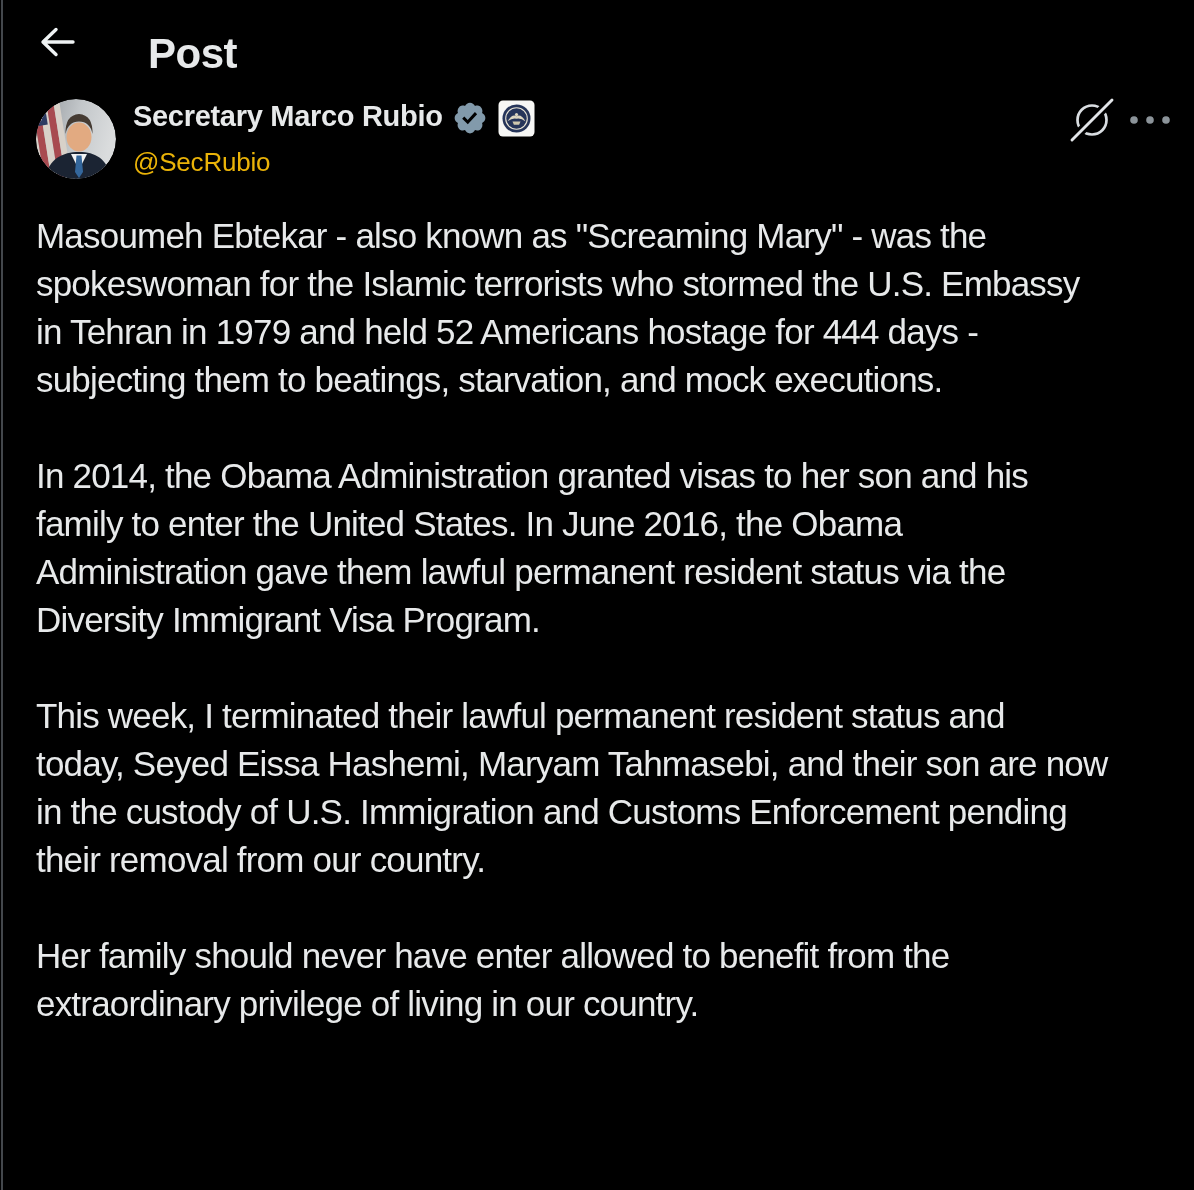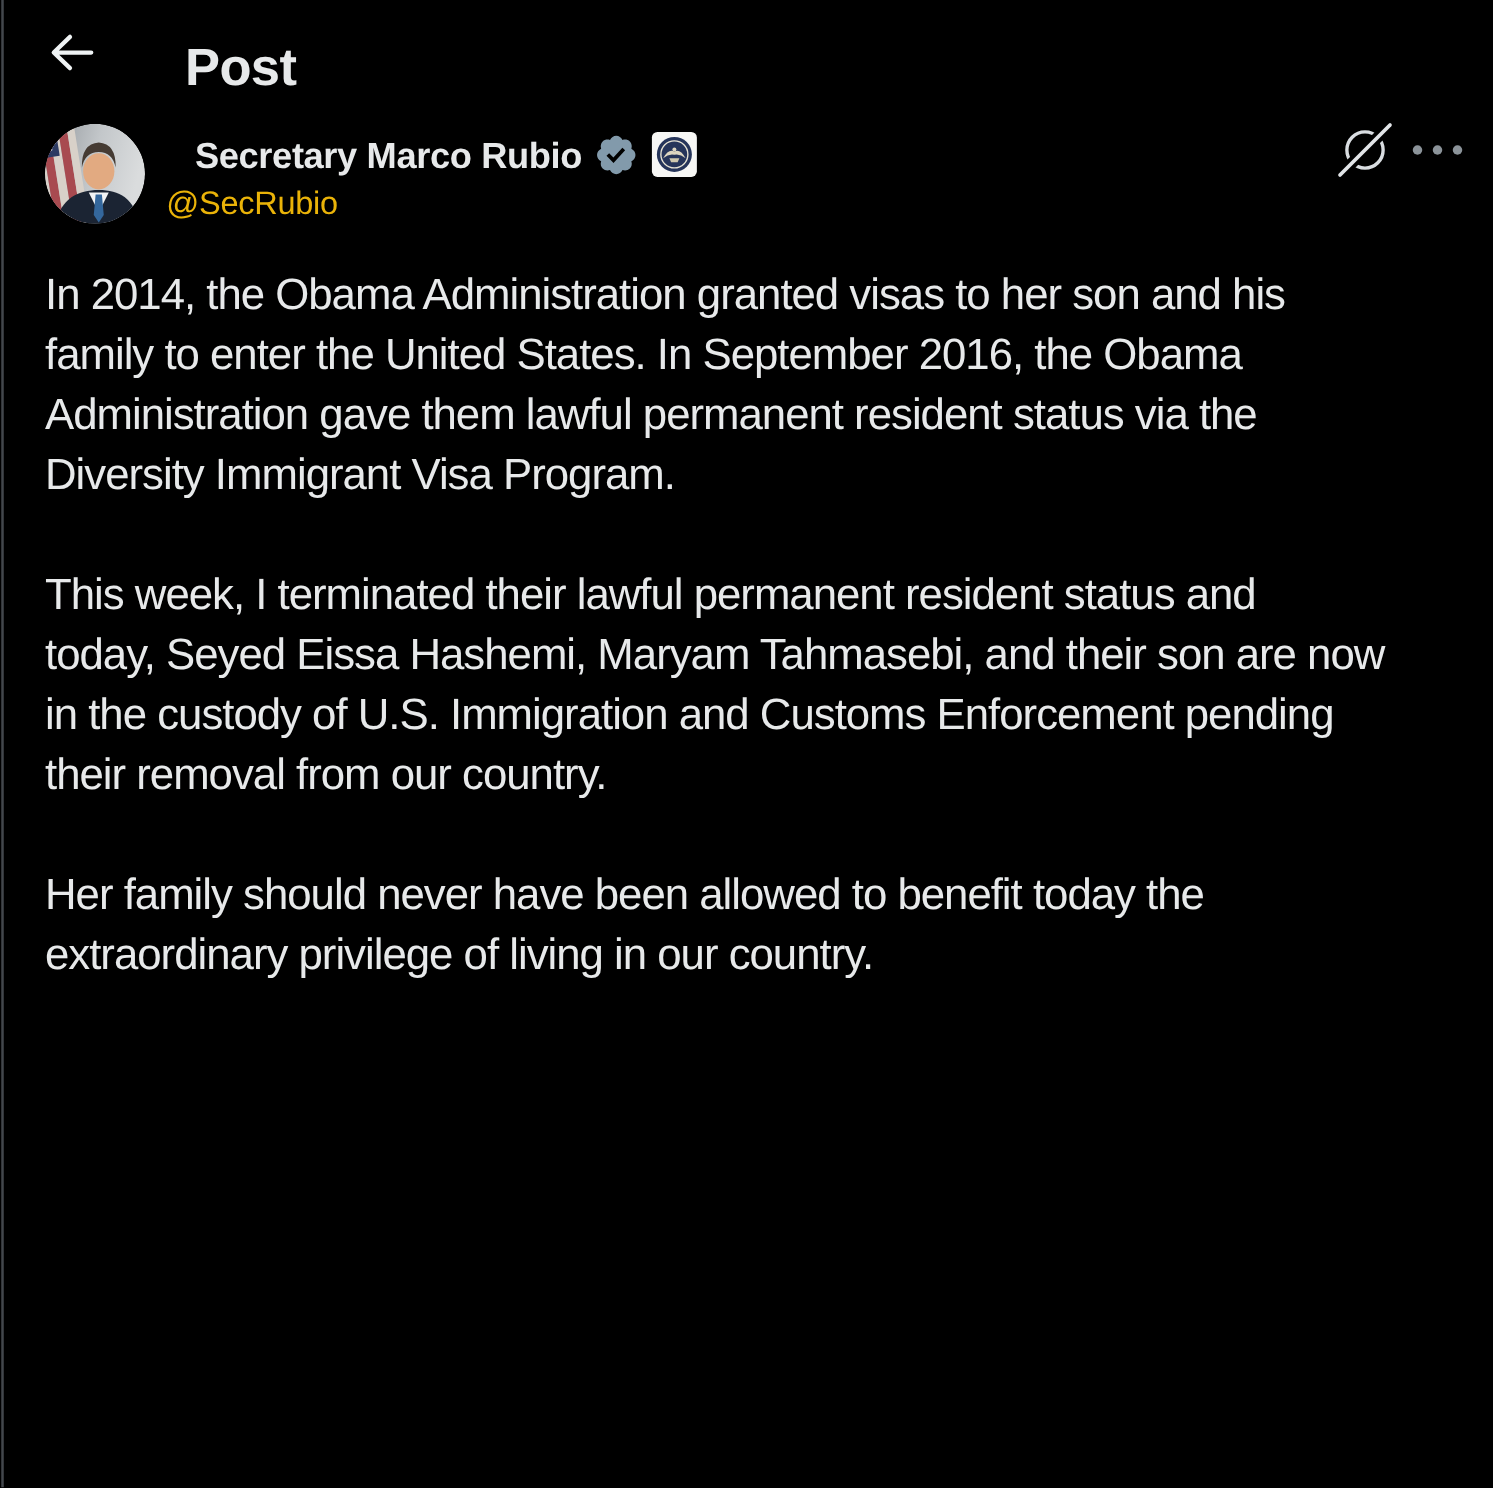--- a/index.html
+++ b/index.html
@@ -27,21 +27,21 @@
     font-size: 42px; font-weight: 700; letter-spacing: -0.5px;
     color: #e7e9ea; margin: 0;
   }
   
   .avatar {
     position: absolute; left: 36px; top: 99px;
     width: 80px; height: 80px; border-radius: 50%;
     overflow: hidden; cursor: pointer;
   }
   .author-block { position: absolute; left: 133px; top: 100px; }
-  .name-row { display: flex; align-items: flex-end; height: 42px; margin-left: 23px; }
+  .name-row { display: flex; align-items: flex-start; height: 42px; }
   .display-name {
     font-size: 29px; font-weight: 700; letter-spacing: -0.3px;
     color: #e7e9ea; cursor: pointer; white-space: nowrap;
   }
   .verified { margin-left: 9px; flex: none; }
   .seal-badge { margin-left: 10px; flex: none; cursor: pointer; line-height: 0; }
   .handle {
     margin-top: 5px;
     font-size: 26px; color: #eab308; letter-spacing: -0.2px;
   }
@@ -149,25 +149,29 @@
 
   <button class="more-btn" aria-label="More">
     <svg width="52" height="28" viewBox="0 0 52 28">
       <circle cx="10" cy="14" r="3.8" fill="#8b9399"></circle>
       <circle cx="26" cy="14" r="3.8" fill="#8b9399"></circle>
       <circle cx="42" cy="14" r="3.8" fill="#8b9399"></circle>
     </svg>
   </button>
 
   <div class="post-body">
+    <p>Masoumeh Ebtekar - also known as "Screaming Mary" - was the
+spokeswoman for the Islamic terrorists who stormed the U.S. Embassy
+in Tehran in 1979 and held 52 Americans hostage for 444 days -
+subjecting them to beatings, starvation, and mock executions.</p>
     <p>In 2014, the Obama Administration granted visas to her son and his
-family to enter the United States. In September 2016, the Obama
+family to enter the United States. In June 2016, the Obama
 Administration gave them lawful permanent resident status via the
 Diversity Immigrant Visa Program.</p>
     <p>This week, I terminated their lawful permanent resident status and
 today, Seyed Eissa Hashemi, Maryam Tahmasebi, and their son are now
 in the custody of U.S. Immigration and Customs Enforcement pending
 their removal from our country.</p>
-    <p>Her family should never have been allowed to benefit today the
+    <p>Her family should never have enter allowed to benefit from the
 extraordinary privilege of living in our country.</p>
   </div>
 
 </article>
 
 </body></html>

